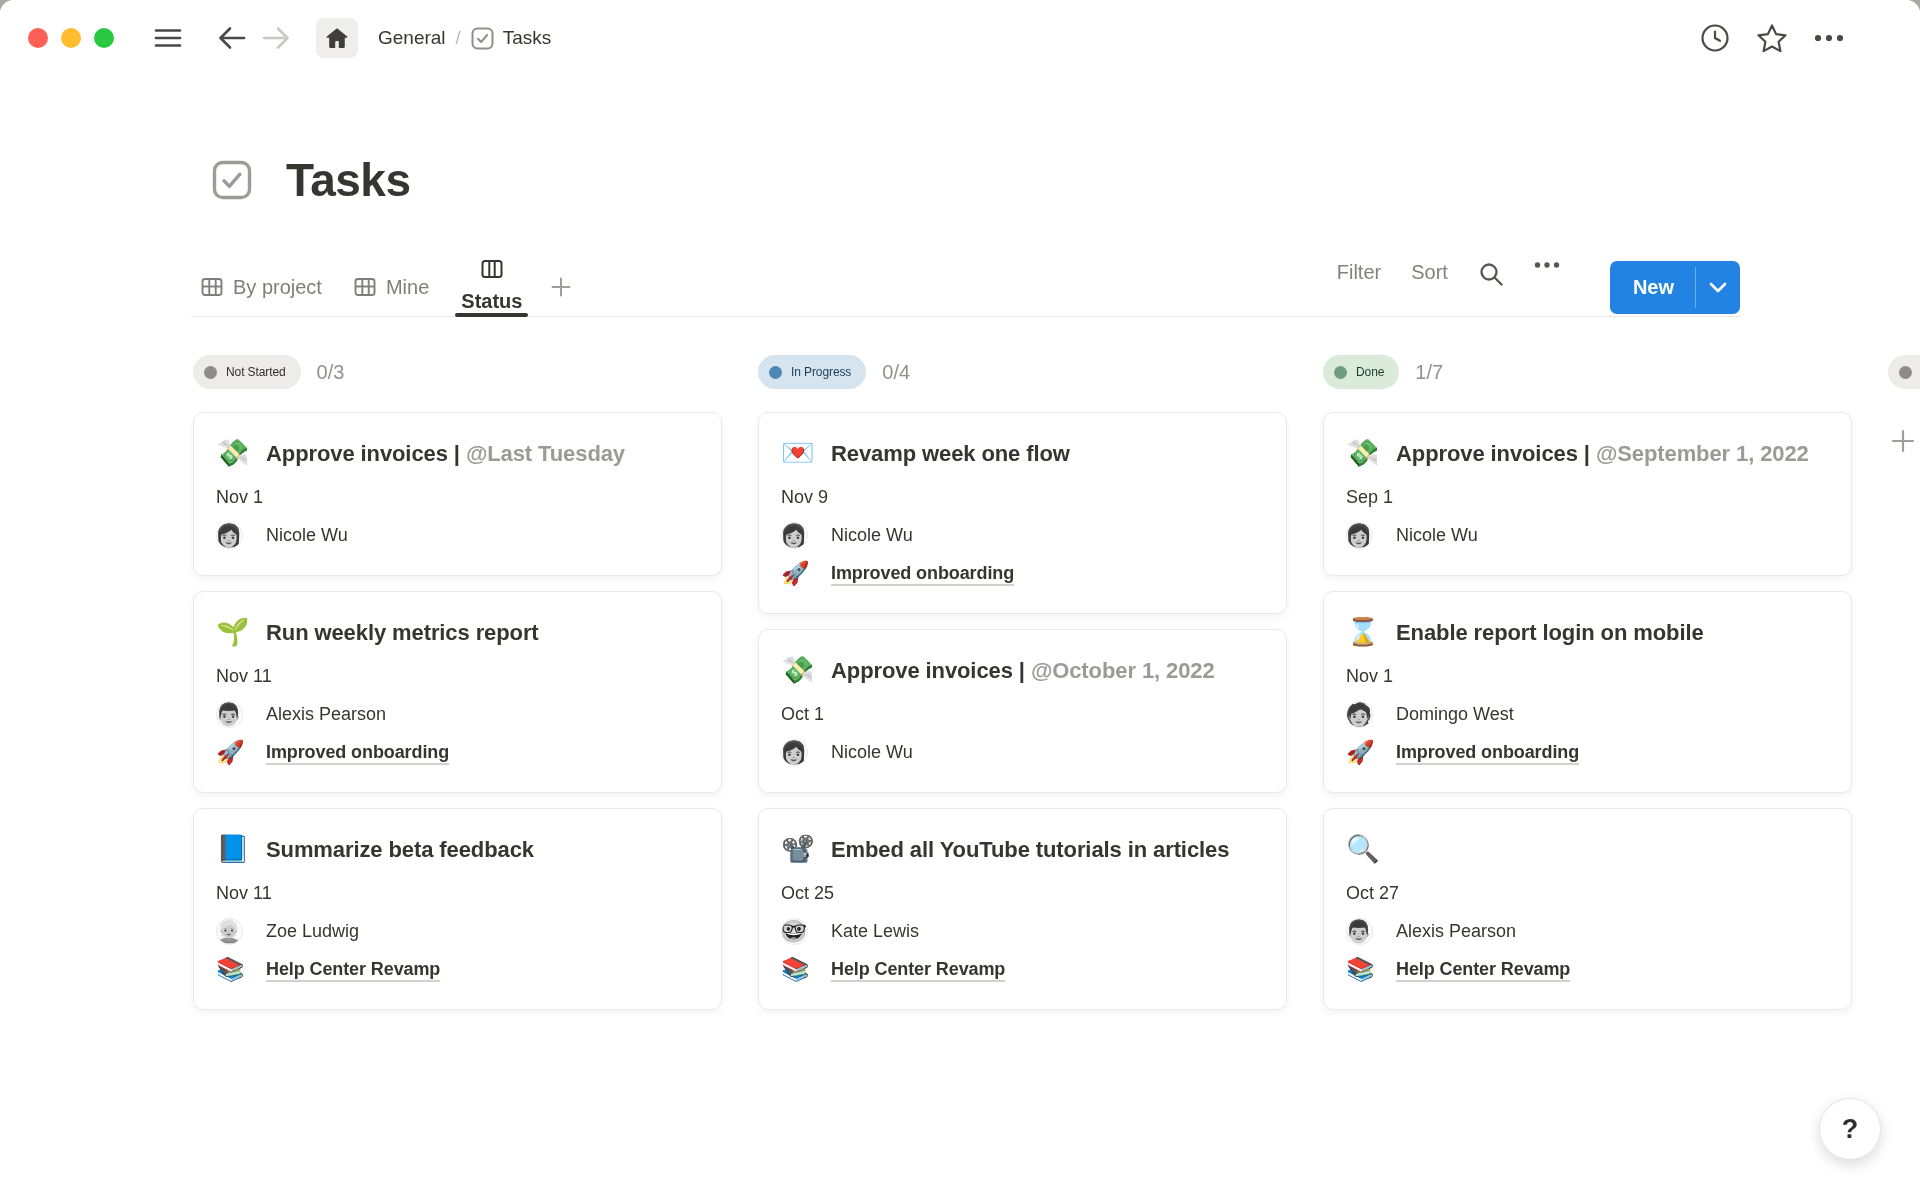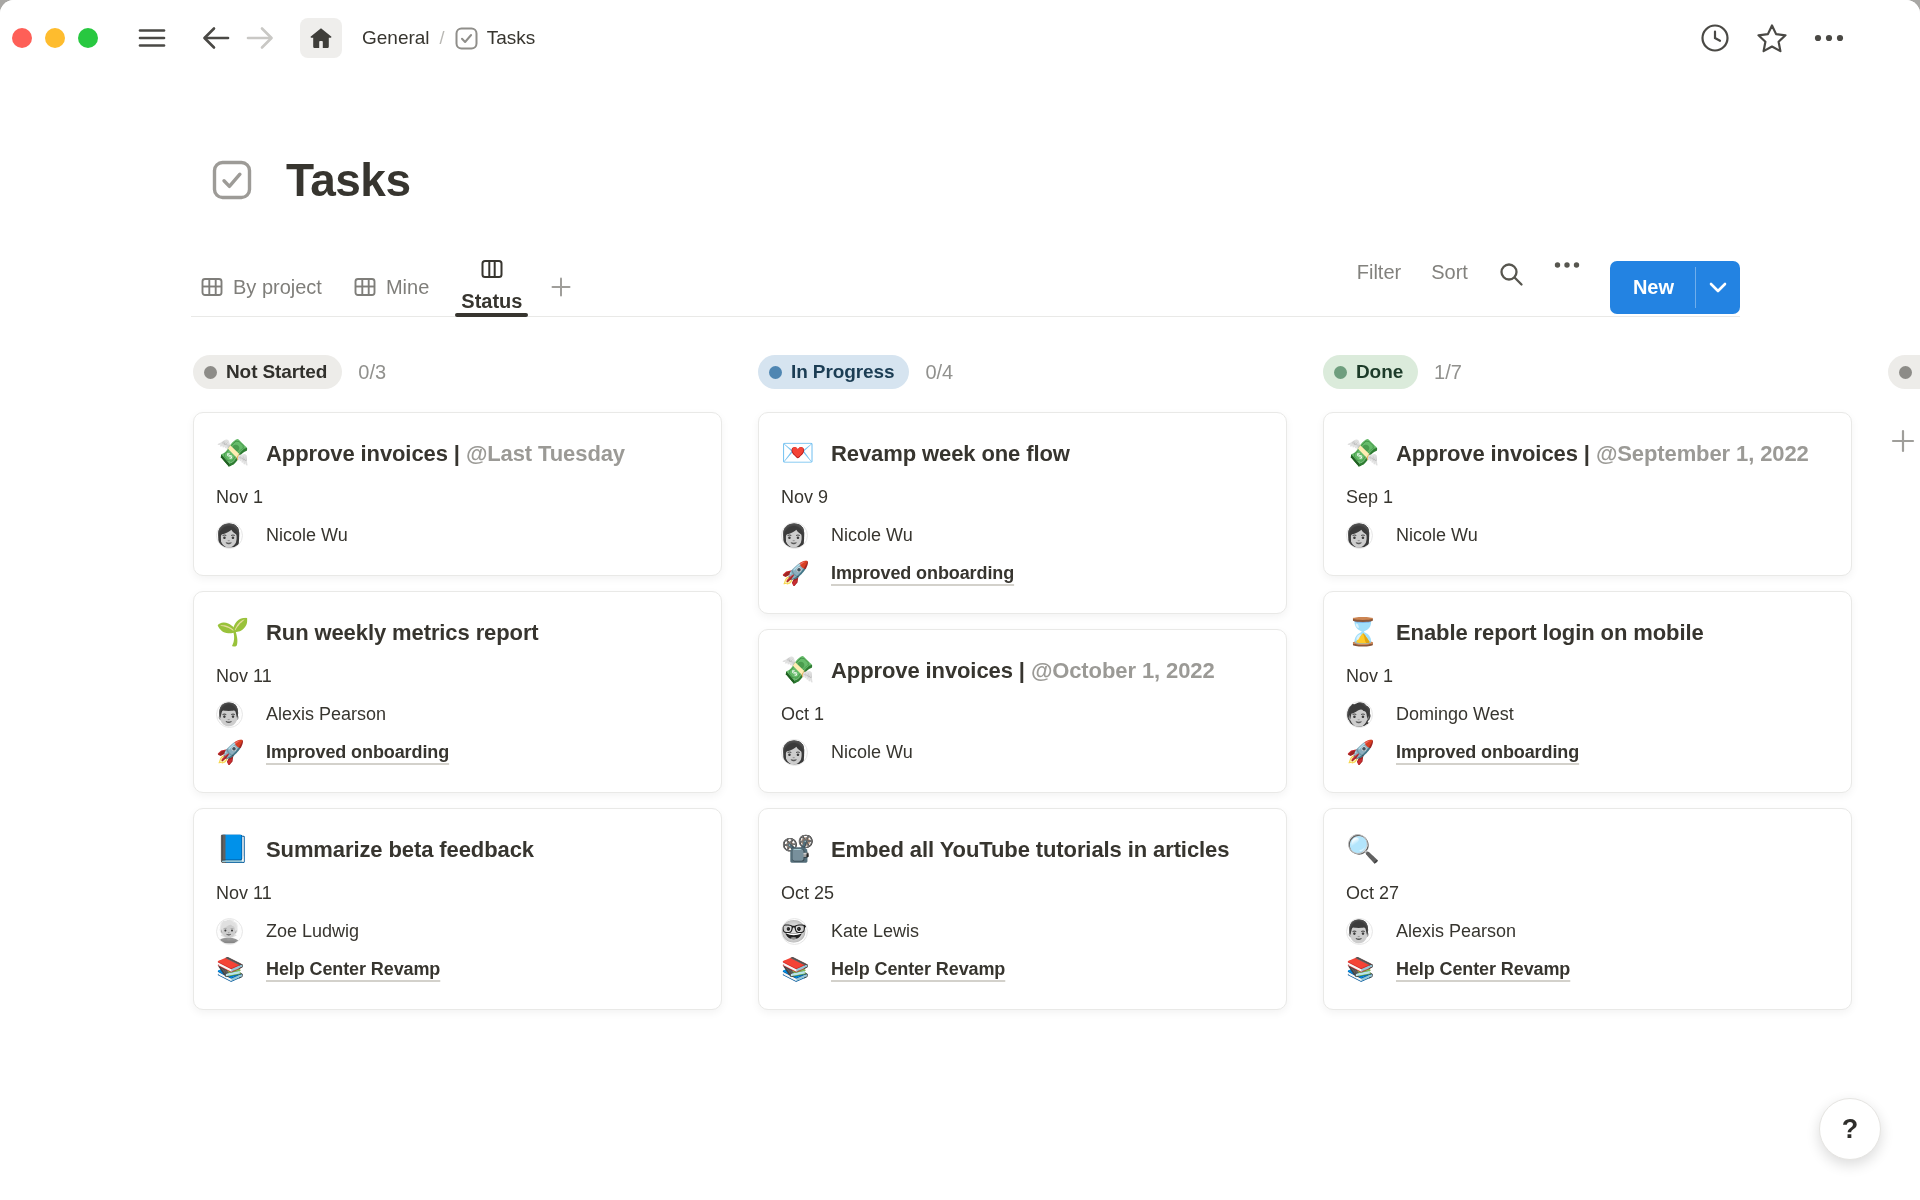--- a/index.html
+++ b/index.html
@@ -8,21 +8,21 @@
     background:#a8a7a4;
     font-family:"Liberation Sans","DejaVu Sans",sans-serif;
     color:#37352F;
     -webkit-font-smoothing:antialiased;
   }
   .window{
     position:relative;width:1920px;height:1200px;background:#ffffff;
     border-radius:14px 14px 0 0;overflow:hidden;
   }
   
-  .topbar{height:76px;display:flex;align-items:center;padding-left:12px;padding-right:76px;background:#fff;}
+  .topbar{height:76px;display:flex;align-items:center;padding-left:28px;padding-right:76px;background:#fff;}
   .t-lights{display:flex;gap:13px;align-items:center;}
   .t-dot{width:20px;height:20px;border-radius:50%;}
   .icon-plain{display:flex;align-items:center;justify-content:center;background:none;border:none;padding:0;cursor:default;}
   .hamburger{margin-left:40px;}
   .nav-back{margin-left:36px;}
   .nav-fwd{margin-left:16px;}
   .home-btn{margin-left:26px;width:42px;height:40px;border-radius:8px;background:#EFEEEC;}
   .breadcrumb{display:flex;align-items:center;margin-left:14px;font-size:19px;color:#37352F;}
   .crumb{padding:4px 6px;border-radius:6px;cursor:pointer;}
   .crumb-sep{color:#B9B8B4;margin:0 4px;font-size:18px;}
@@ -36,31 +36,31 @@
           justify-content:space-between;border-bottom:1px solid #E9E9E7;position:relative;}
   .tabs{display:flex;align-items:center;gap:12px;height:100%;}
   .tab{display:flex;align-items:center;gap:10px;padding:0 10px;height:100%;position:relative;
        font-size:20px;color:#7F7E7A;font-weight:400;cursor:pointer;}
   .tab.active{color:#37352F;font-weight:700;flex-direction:column;}
   .tab.active::after{content:"";position:absolute;left:4px;right:4px;bottom:-1px;height:4px;background:#37352F;border-radius:2px;}
   .tab-add{margin-left:6px;}
   .controls{display:flex;align-items:flex-start;gap:30px;}
   .ctrl-label{font-size:20px;color:#82817D;cursor:pointer;}
   .new-btn{display:flex;align-items:stretch;height:53px;border-radius:7px;overflow:hidden;cursor:pointer;
-           background:#2383E2;border:none;padding:0;margin-left:0;}
+           background:#2383E2;border:none;padding:0;margin-left:20px;}
   .new-btn-main{display:flex;align-items:center;color:#fff;font-size:20px;font-weight:700;padding:0 21px 0 23px;}
   .new-btn-sep{width:1px;background:rgba(255,255,255,0.35);margin:6px 0;}
   .new-btn-caret{display:flex;align-items:center;justify-content:center;width:44px;}
   
   .board{margin:38px 0 0 193px;display:flex;gap:36px;align-items:flex-start;}
   .column{width:529px;flex:0 0 529px;display:flex;flex-direction:column;}
   .col-header{display:flex;align-items:center;height:34px;margin-bottom:23px;}
   .pill{display:inline-flex;align-items:center;height:34px;border-radius:17px;padding:0 15px 0 11px;white-space:nowrap;}
   .pill-dot{width:13px;height:13px;border-radius:50%;margin-right:9px;flex:0 0 13px;}
-  .pill-label{font-size:19px;font-weight:700;letter-spacing:-0.1px;}
+  .pill-label{font-size:12px;font-weight:400;letter-spacing:-0.1px;}
   .col-count{font-size:20px;color:#91918E;margin-left:16px;}
   .card{background:#fff;border:1px solid #E9E9E7;border-radius:10px;box-shadow:0 3px 8px rgba(15,15,15,0.05);
         padding:20px 22px 25px 22px;margin-bottom:15px;cursor:pointer;}
   .card-title{display:flex;align-items:flex-start;font-size:22px;line-height:41px;font-weight:700;}
   .card-emoji{flex:0 0 36px;margin-right:14px;font-size:27px;line-height:41px;text-align:left;font-weight:400;}
   .card-title-text{flex:1;letter-spacing:-0.1px;}
   .mention{color:#9B9A96;font-weight:700;}
   .field-row{display:flex;align-items:center;height:30px;margin-top:8px;font-size:18px;color:#37352F;}
   .icon-slot{flex:0 0 36px;margin-right:14px;display:flex;align-items:center;}
   .avatar{width:27px;height:27px;border-radius:50%;overflow:hidden;display:flex;align-items:center;justify-content:center;

